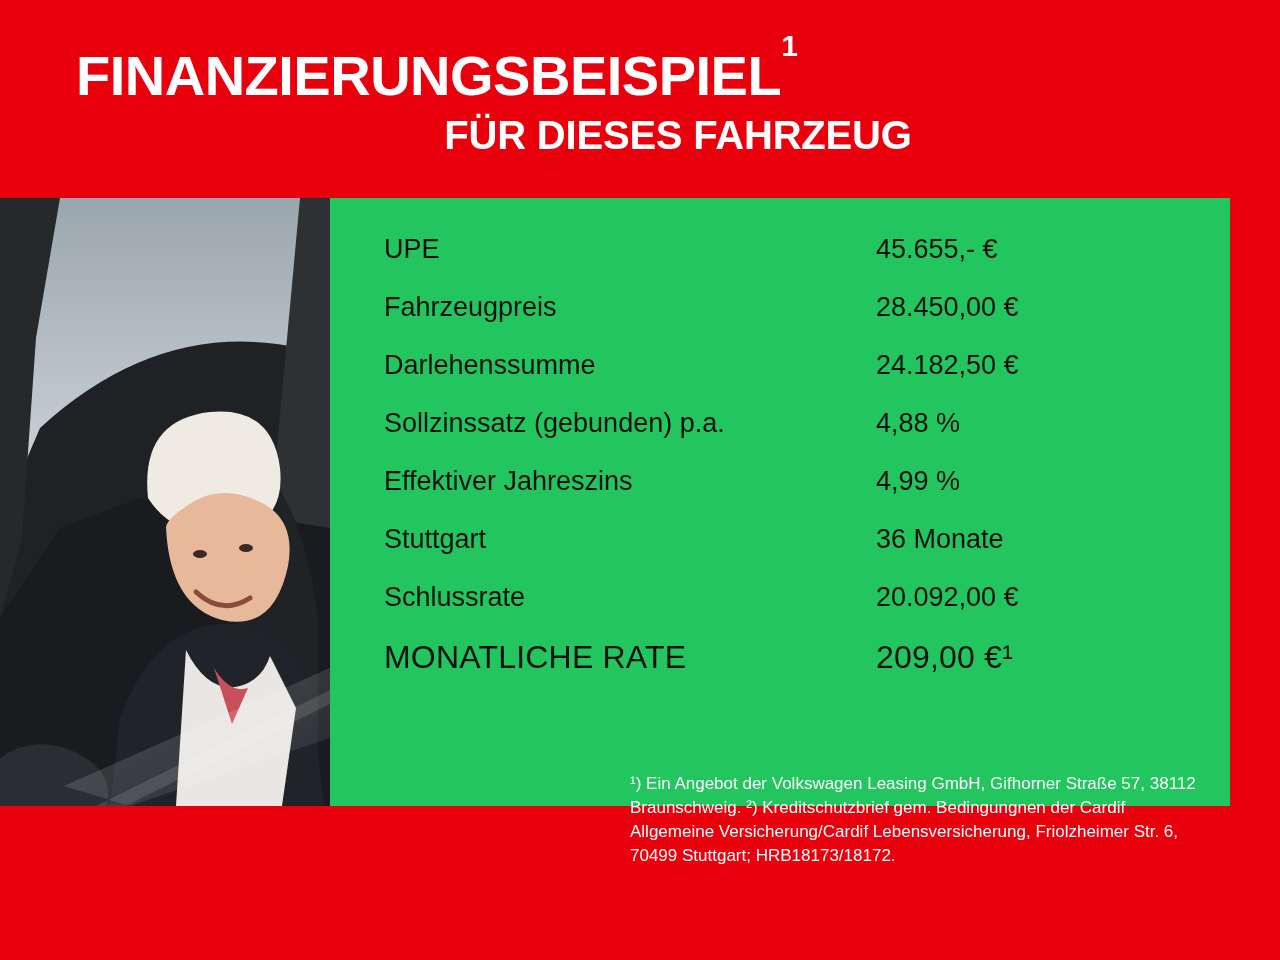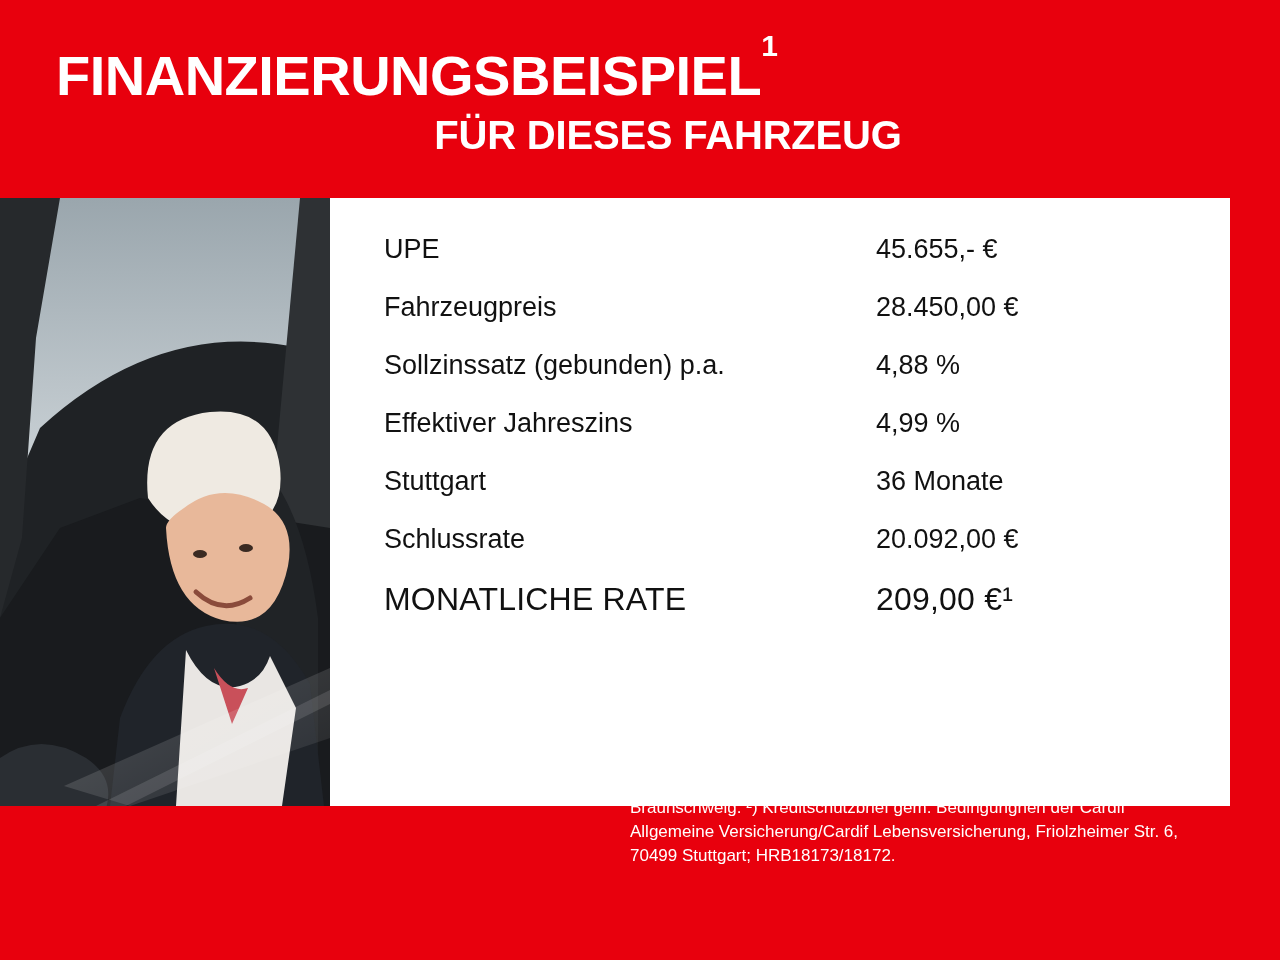--- a/index.html
+++ b/index.html
@@ -22,21 +22,21 @@
     padding: 0;
   }
   
   .header {
     position: absolute;
     left: 0;
     top: 0;
     width: 1280px;
     height: 198px;
     box-sizing: border-box;
-    padding: 34px 0 0 56px;
+    padding: 34px 0 0 76px;
     color: #ffffff;
   }
   .headline-1 {
     font-size: 56px;
     font-weight: bold;
     letter-spacing: -0.5px;
     line-height: 62px;
     white-space: nowrap;
   }
   .headline-1 sup {
@@ -66,21 +66,21 @@
   .photo svg {
     display: block;
   }
   
   .panel {
     position: absolute;
     left: 330px;
     top: 198px;
     width: 900px;
     height: 608px;
-    background: #ffffff;
+    background: #22c55e;
     box-sizing: border-box;
     padding: 22px 0 0 54px;
   }
   .fin-table {
     border-collapse: collapse;
     width: 720px;
   }
   .fin-table td {
     font-size: 27px;
     color: #111111;
@@ -175,20 +175,24 @@
       <tbody>
         <tr>
           <td class="label">UPE</td>
           <td class="value">45.655,- €</td>
         </tr>
         <tr>
           <td class="label">Fahrzeugpreis</td>
           <td class="value">28.450,00 €</td>
         </tr>
         <tr>
+          <td class="label">Darlehenssumme</td>
+          <td class="value">24.182,50 €</td>
+        </tr>
+        <tr>
           <td class="label">Sollzinssatz (gebunden) p.a.</td>
           <td class="value">4,88 %</td>
         </tr>
         <tr>
           <td class="label">Effektiver Jahreszins</td>
           <td class="value">4,99 %</td>
         </tr>
         <tr>
           <td class="label">Stuttgart</td>
           <td class="value">36 Monate</td>

